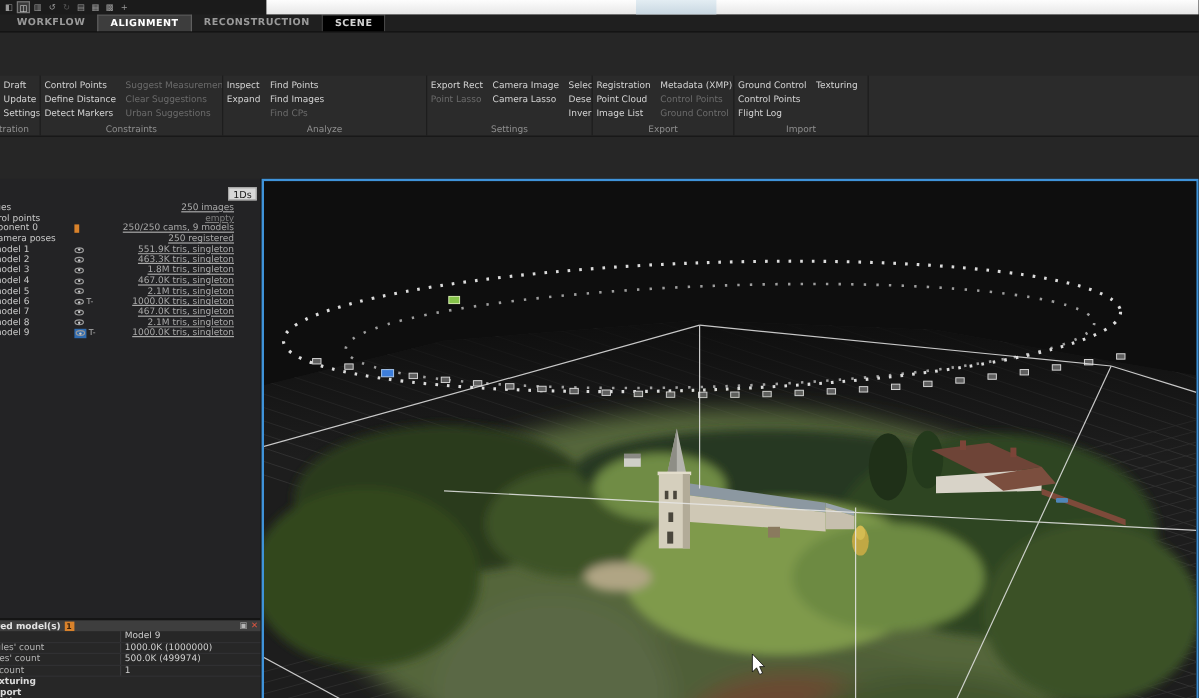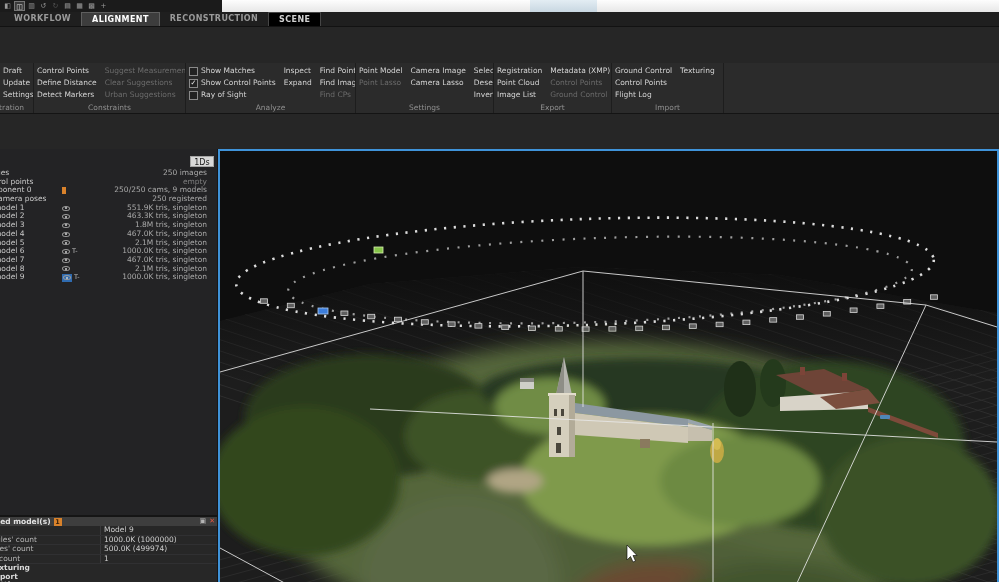--- a/index.html
+++ b/index.html
@@ -35,21 +35,21 @@
 
   
   .main{display:flex;height:505px;margin-top:35px;}
   .lpanel{width:218px;flex:0 0 auto;background:#232325;position:relative;border-right:1px solid #161616;box-sizing:border-box;}
   .tree{padding-top:20px;overflow:hidden;}
   .onebtn{position:absolute;right:3px;top:7px;width:24px;height:11px;background:#d8d8d8;color:#1a1a1a;font-size:8px;text-align:center;line-height:11px;border:1px solid #a5a5a5;box-sizing:border-box;}
   .trow{position:relative;height:8.7px;font-size:7.5px;line-height:8.7px;white-space:nowrap;overflow:hidden;}
   .tlbl{color:#c9c9c9;display:inline-block;}
   .lvl1{margin-left:-18px;}
   .lvl2{margin-left:-6px;}
-  .tval{position:absolute;right:10px;top:0;color:#a9a9a9;}
+  .tval{position:absolute;right:22px;top:0;color:#a9a9a9;text-decoration:underline;}
   .dimv{color:#7f7f7f;}
   .ticons{position:absolute;left:62px;top:0;height:8.7px;display:flex;gap:2px;align-items:center;}
   .eye{display:inline-block;width:8px;height:5px;border:1px solid #9a9a9a;border-radius:50%;position:relative;box-sizing:border-box;}
   .eye::after{content:"";position:absolute;left:2px;top:0.5px;width:2px;height:2px;background:#cfcfcf;border-radius:50%;}
   .eyesel{display:inline-flex;align-items:center;background:#2f6bb0;padding:0 1px;height:8px;}
   .tex{font-size:6.5px;color:#b9b9b9;line-height:8.7px;}
   .cmark{position:absolute;left:62px;top:1px;width:4px;height:6.5px;background:#d9822b;}
 
   
   .props{position:absolute;left:0;right:0;top:366px;bottom:0;background:#272727;border-top:2px solid #151515;}
@@ -120,49 +120,35 @@
             <div class="rbtn dim">Suggest Measurements</div>
             <div class="rbtn dim">Clear Suggestions</div>
             <div class="rbtn dim">Urban Suggestions</div>
           </div>
         </div>
         <div class="gname"><span>Constraints</span></div>
       </section>
       <section class="rgroup" style="width: 170px;">
         <div class="cols">
           <div class="col">
-            <div class="chk">
-              <span class="box"></span>
-              <span class="rbtn">Show Matches</span>
-            </div>
-            <div class="chk">
-              <span class="box">✓</span>
-              <span class="rbtn">Show Control Points</span>
-            </div>
-            <div class="chk">
-              <span class="box"></span>
-              <span class="rbtn">Ray of Sight</span>
-            </div>
-          </div>
-          <div class="col">
             <div class="rbtn">Inspect</div>
             <div class="rbtn">Expand</div>
           </div>
           <div class="col">
             <div class="rbtn">Find Points</div>
             <div class="rbtn">Find Images</div>
             <div class="rbtn dim">Find CPs</div>
           </div>
         </div>
         <div class="gname"><span>Analyze</span></div>
       </section>
       <section class="rgroup" style="width: 138px;">
         <div class="cols">
           <div class="col">
-            <div class="rbtn">Point Model</div>
+            <div class="rbtn">Export Rect</div>
             <div class="rbtn dim">Point Lasso</div>
           </div>
           <div class="col">
             <div class="rbtn">Camera Image</div>
             <div class="rbtn">Camera Lasso</div>
           </div>
           <div class="col">
             <div class="rbtn">Select All</div>
             <div class="rbtn">Deselect</div>
             <div class="rbtn">Invert</div>

